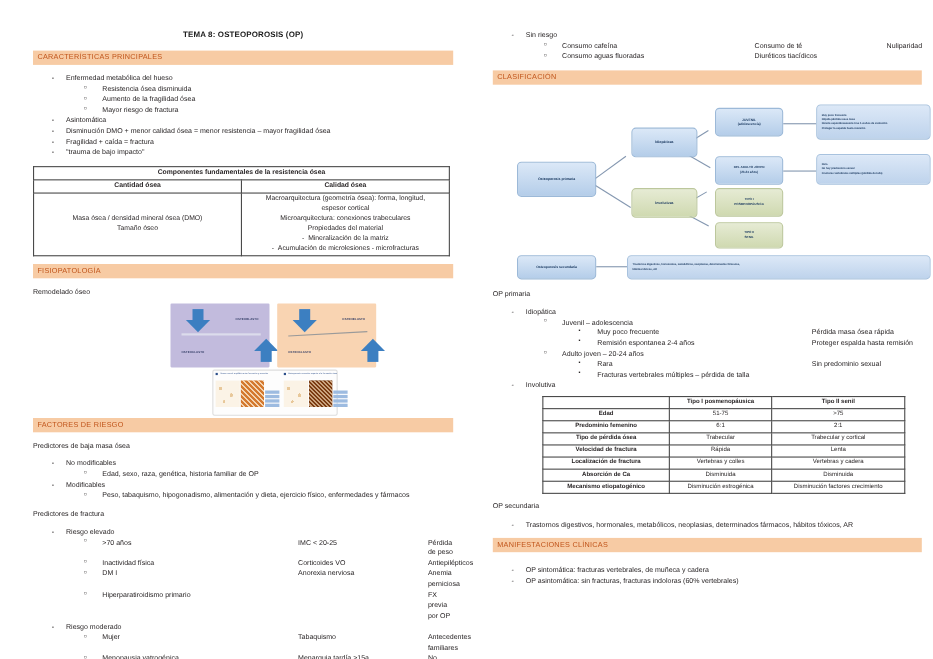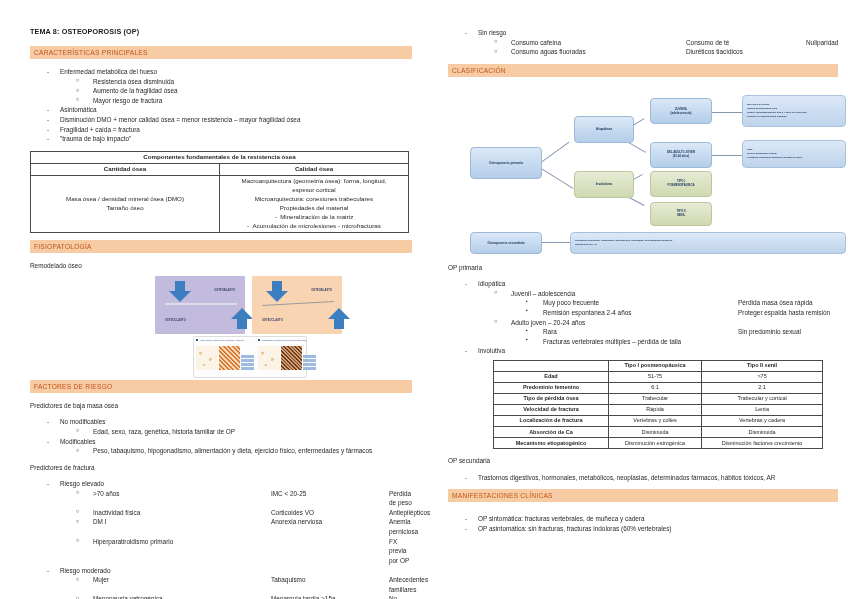--- a/index.html
+++ b/index.html
@@ -7,21 +7,21 @@
     width:848px;height:599px;background:#ffffff;
     font-family:"Liberation Sans","DejaVu Sans",sans-serif;
     color:#231f20;overflow:hidden;
   }
   .page{position:relative;width:848px;height:599px;}
   .col{position:absolute;top:0;width:424px;height:599px;box-sizing:border-box;}
   .col-left{left:0;padding:0 12px 0 30px;}
   .col-right{left:424px;padding:0 10px 0 24px;}
 
   .doc-title{
-    font-weight:bold;font-size:7.2px;letter-spacing:.15px;
+    text-align:center;font-weight:bold;font-size:7.2px;letter-spacing:.15px;
     margin-top:27px;margin-bottom:10px;color:#1b1b1b;
   }
 
   .sec-head{
     background:#f7cba4;color:#c0541a;font-size:6.6px;font-weight:normal;
     letter-spacing:.25px;padding:3px 4px 3px 4px;margin:0 0 8px 0;
     width:100%;box-sizing:border-box;
   }
 
   .plain{font-size:6.4px;margin:0 0 3px 0;line-height:1.45;}

